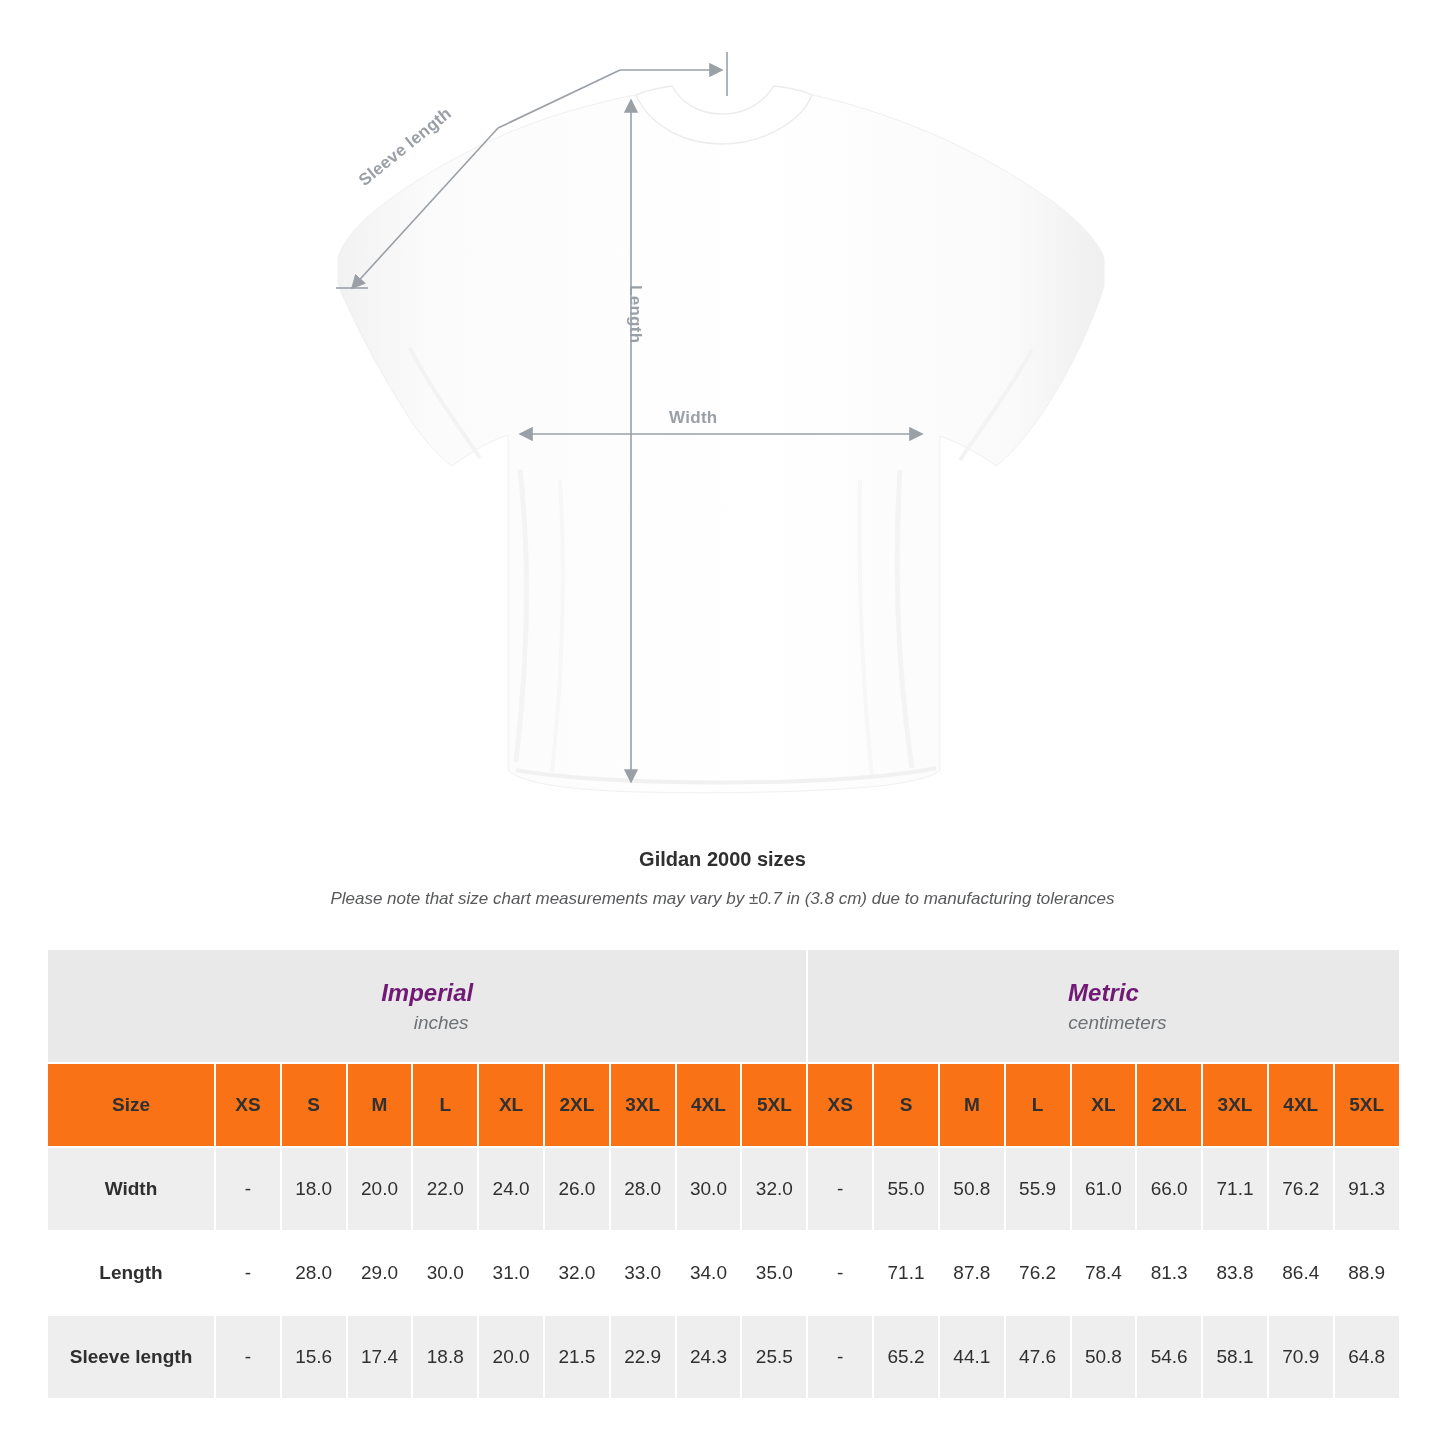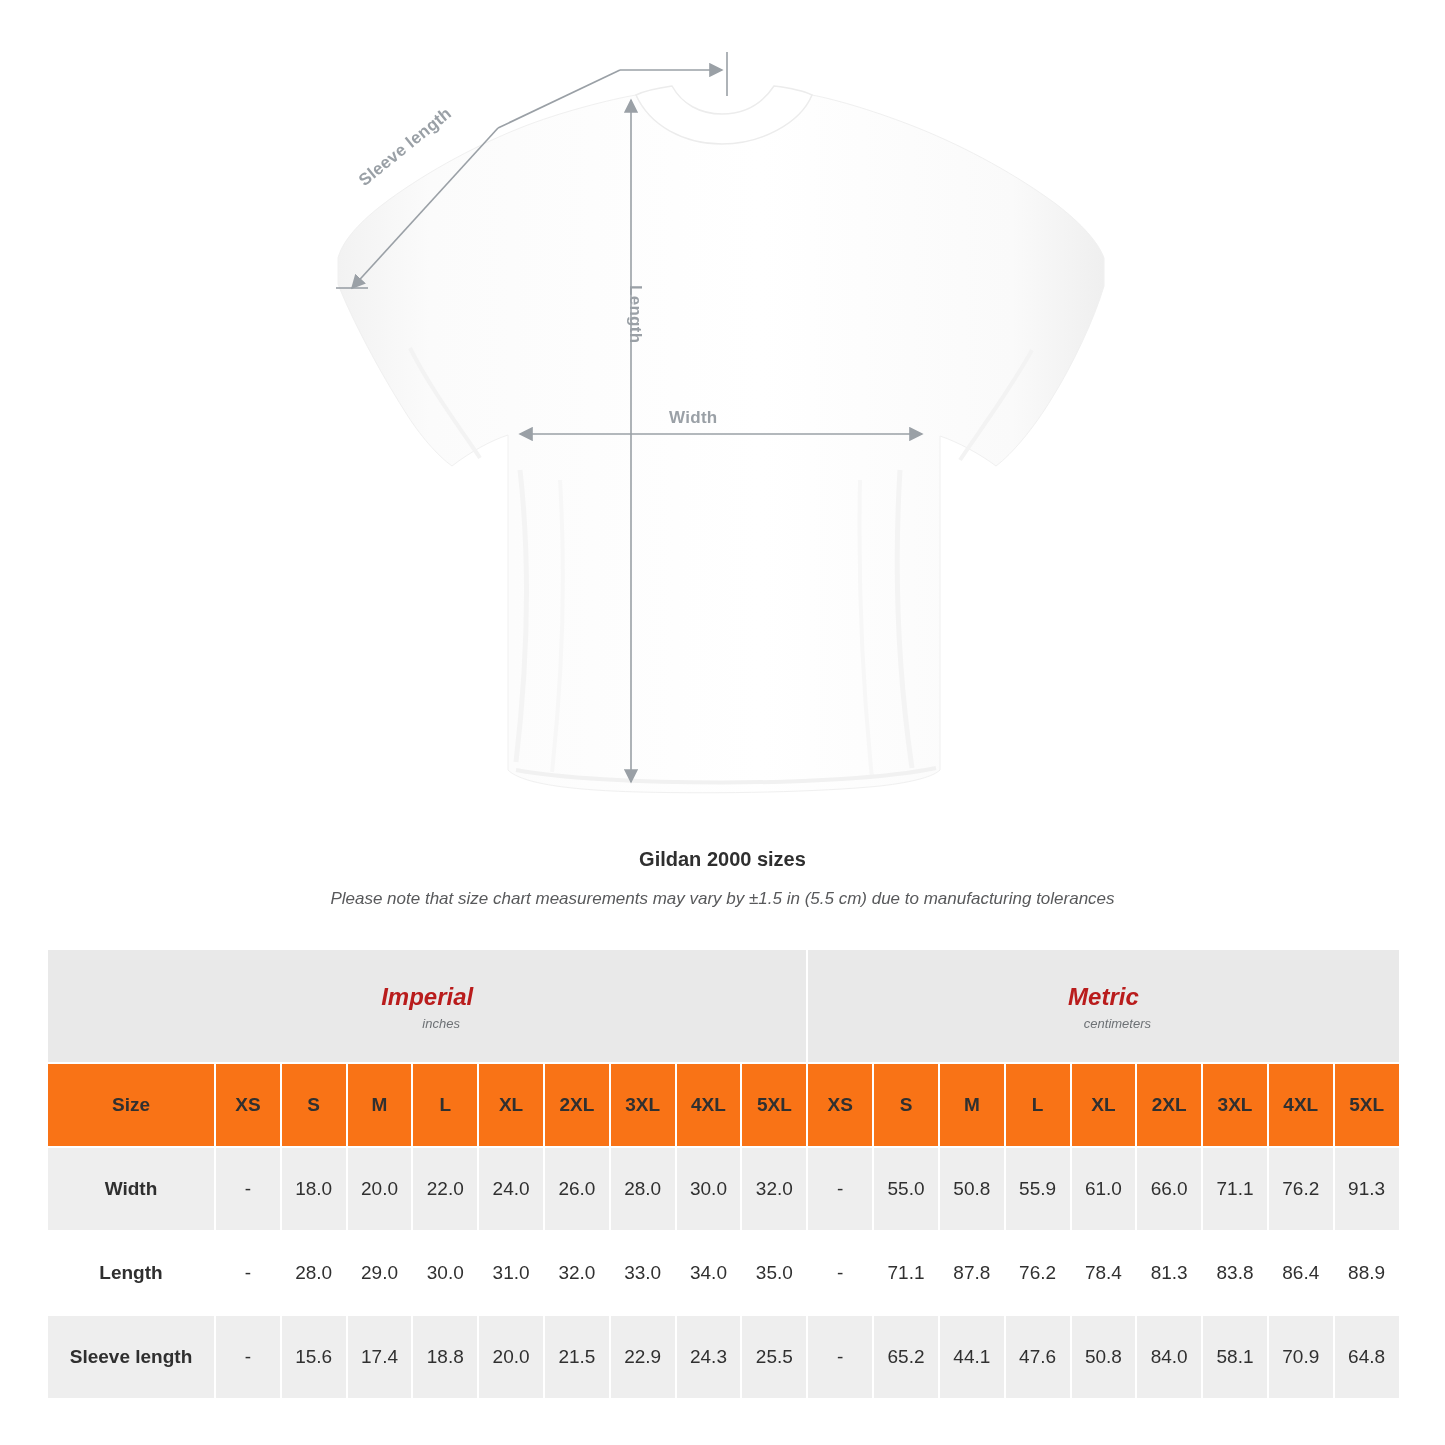--- a/index.html
+++ b/index.html
@@ -95,25 +95,25 @@
     vertical-align: middle;
   }
   .unit-header td {
     background: #e9e9e9;
     height: 112px;
   }
   .unit-name {
     font-size: 24px;
     font-style: italic;
     font-weight: bold;
-    color: #b91c1c;
+    color: #701a75;
     line-height: 1.25;
   }
   .unit-sub {
-    font-size: 13px;
+    font-size: 19px;
     font-style: italic;
     color: #6d7175;
     margin-top: 4px;
     margin-left: 28px;
   }
   .head-row td {
     background: #f97316;
     height: 82px;
     font-size: 19px;
     font-weight: bold;
@@ -221,21 +221,21 @@
       </g>
     </svg>
 
     <div class="dim-label label-sleeve">Sleeve length</div>
     <div class="dim-label label-length">Length</div>
     <div class="dim-label label-width">Width</div>
   </div>
 
   <div class="title-block">
     <h1 class="chart-title">Gildan 2000 sizes</h1>
-    <p class="chart-note">Please note that size chart measurements may vary by ±1.5 in (5.5 cm) due to manufacturing tolerances</p>
+    <p class="chart-note">Please note that size chart measurements may vary by ±0.7 in (3.8 cm) due to manufacturing tolerances</p>
   </div>
 
   <div class="table-wrap">
     <table class="size-table">
       <colgroup>
         <col class="col-label">
         <col class="col-data">
           <col class="col-data">
           <col class="col-data">
           <col class="col-data">
@@ -341,21 +341,21 @@
           <td>20.0</td>
           <td>21.5</td>
           <td>22.9</td>
           <td>24.3</td>
           <td>25.5</td>
           <td>-</td>
           <td>65.2</td>
           <td>44.1</td>
           <td>47.6</td>
           <td>50.8</td>
-          <td>84.0</td>
+          <td>54.6</td>
           <td>58.1</td>
           <td>70.9</td>
           <td>64.8</td>
         </tr>
       </tbody>
     </table>
   </div>
 
 </div>
 

